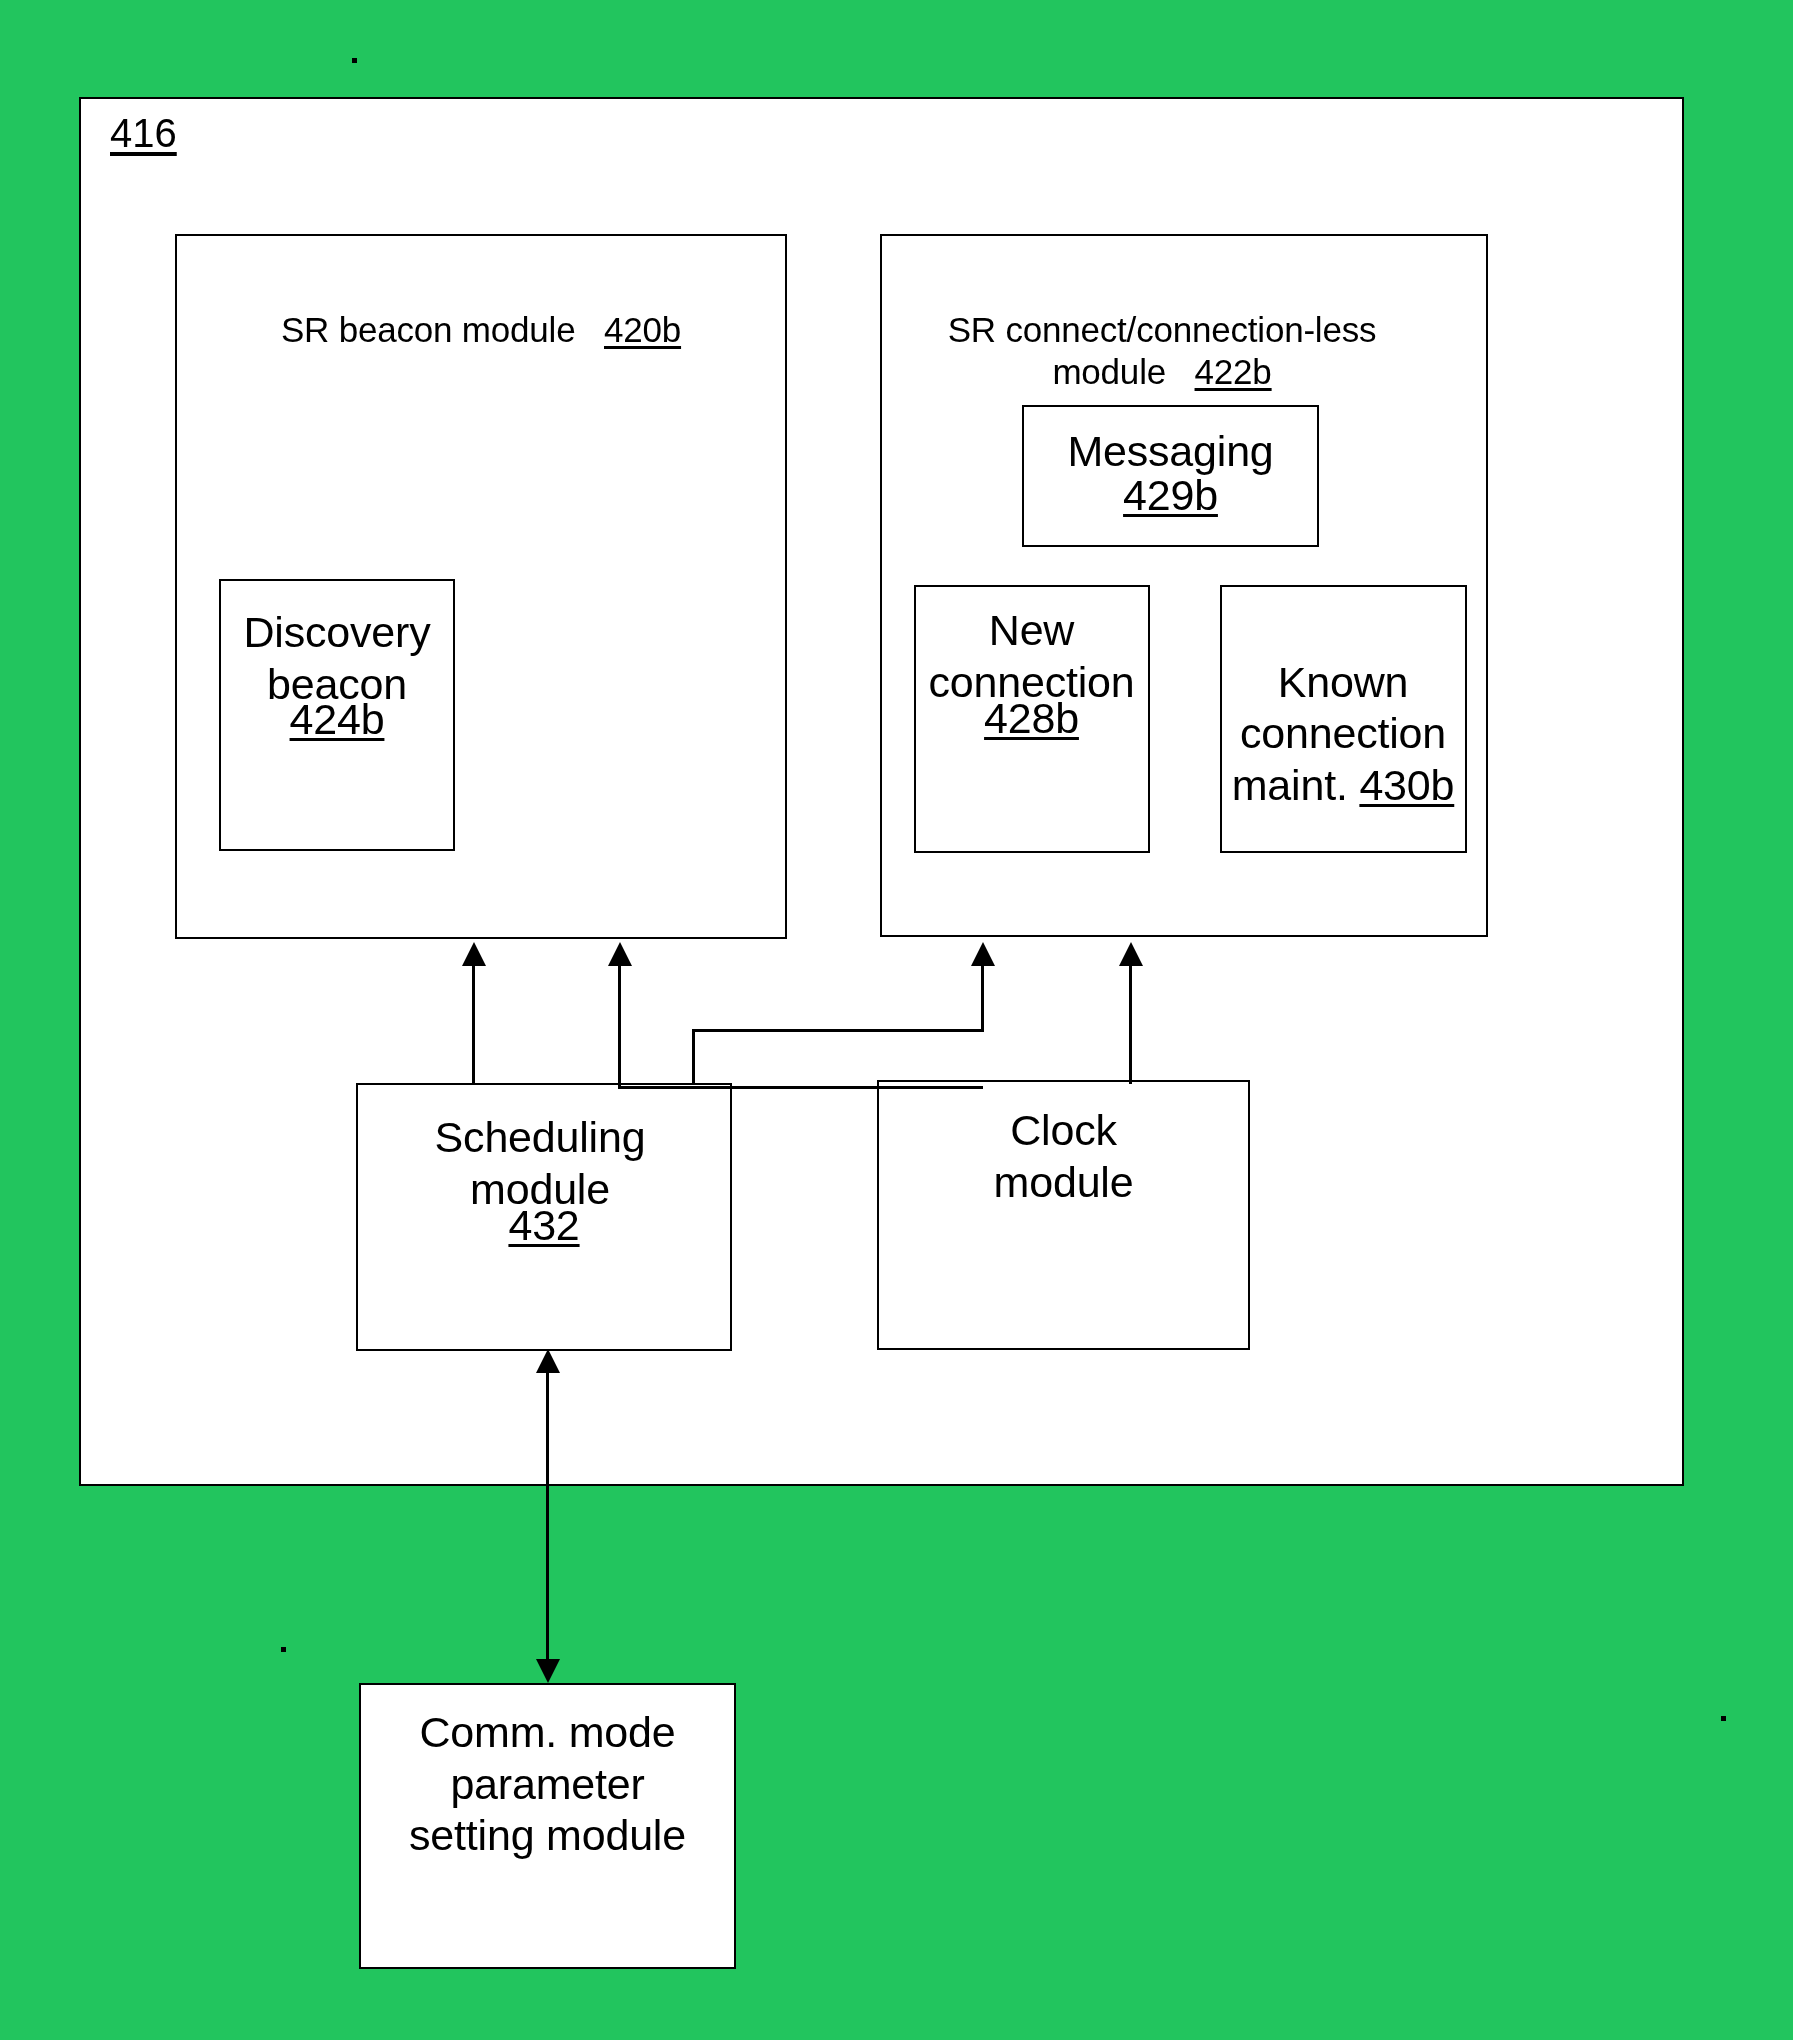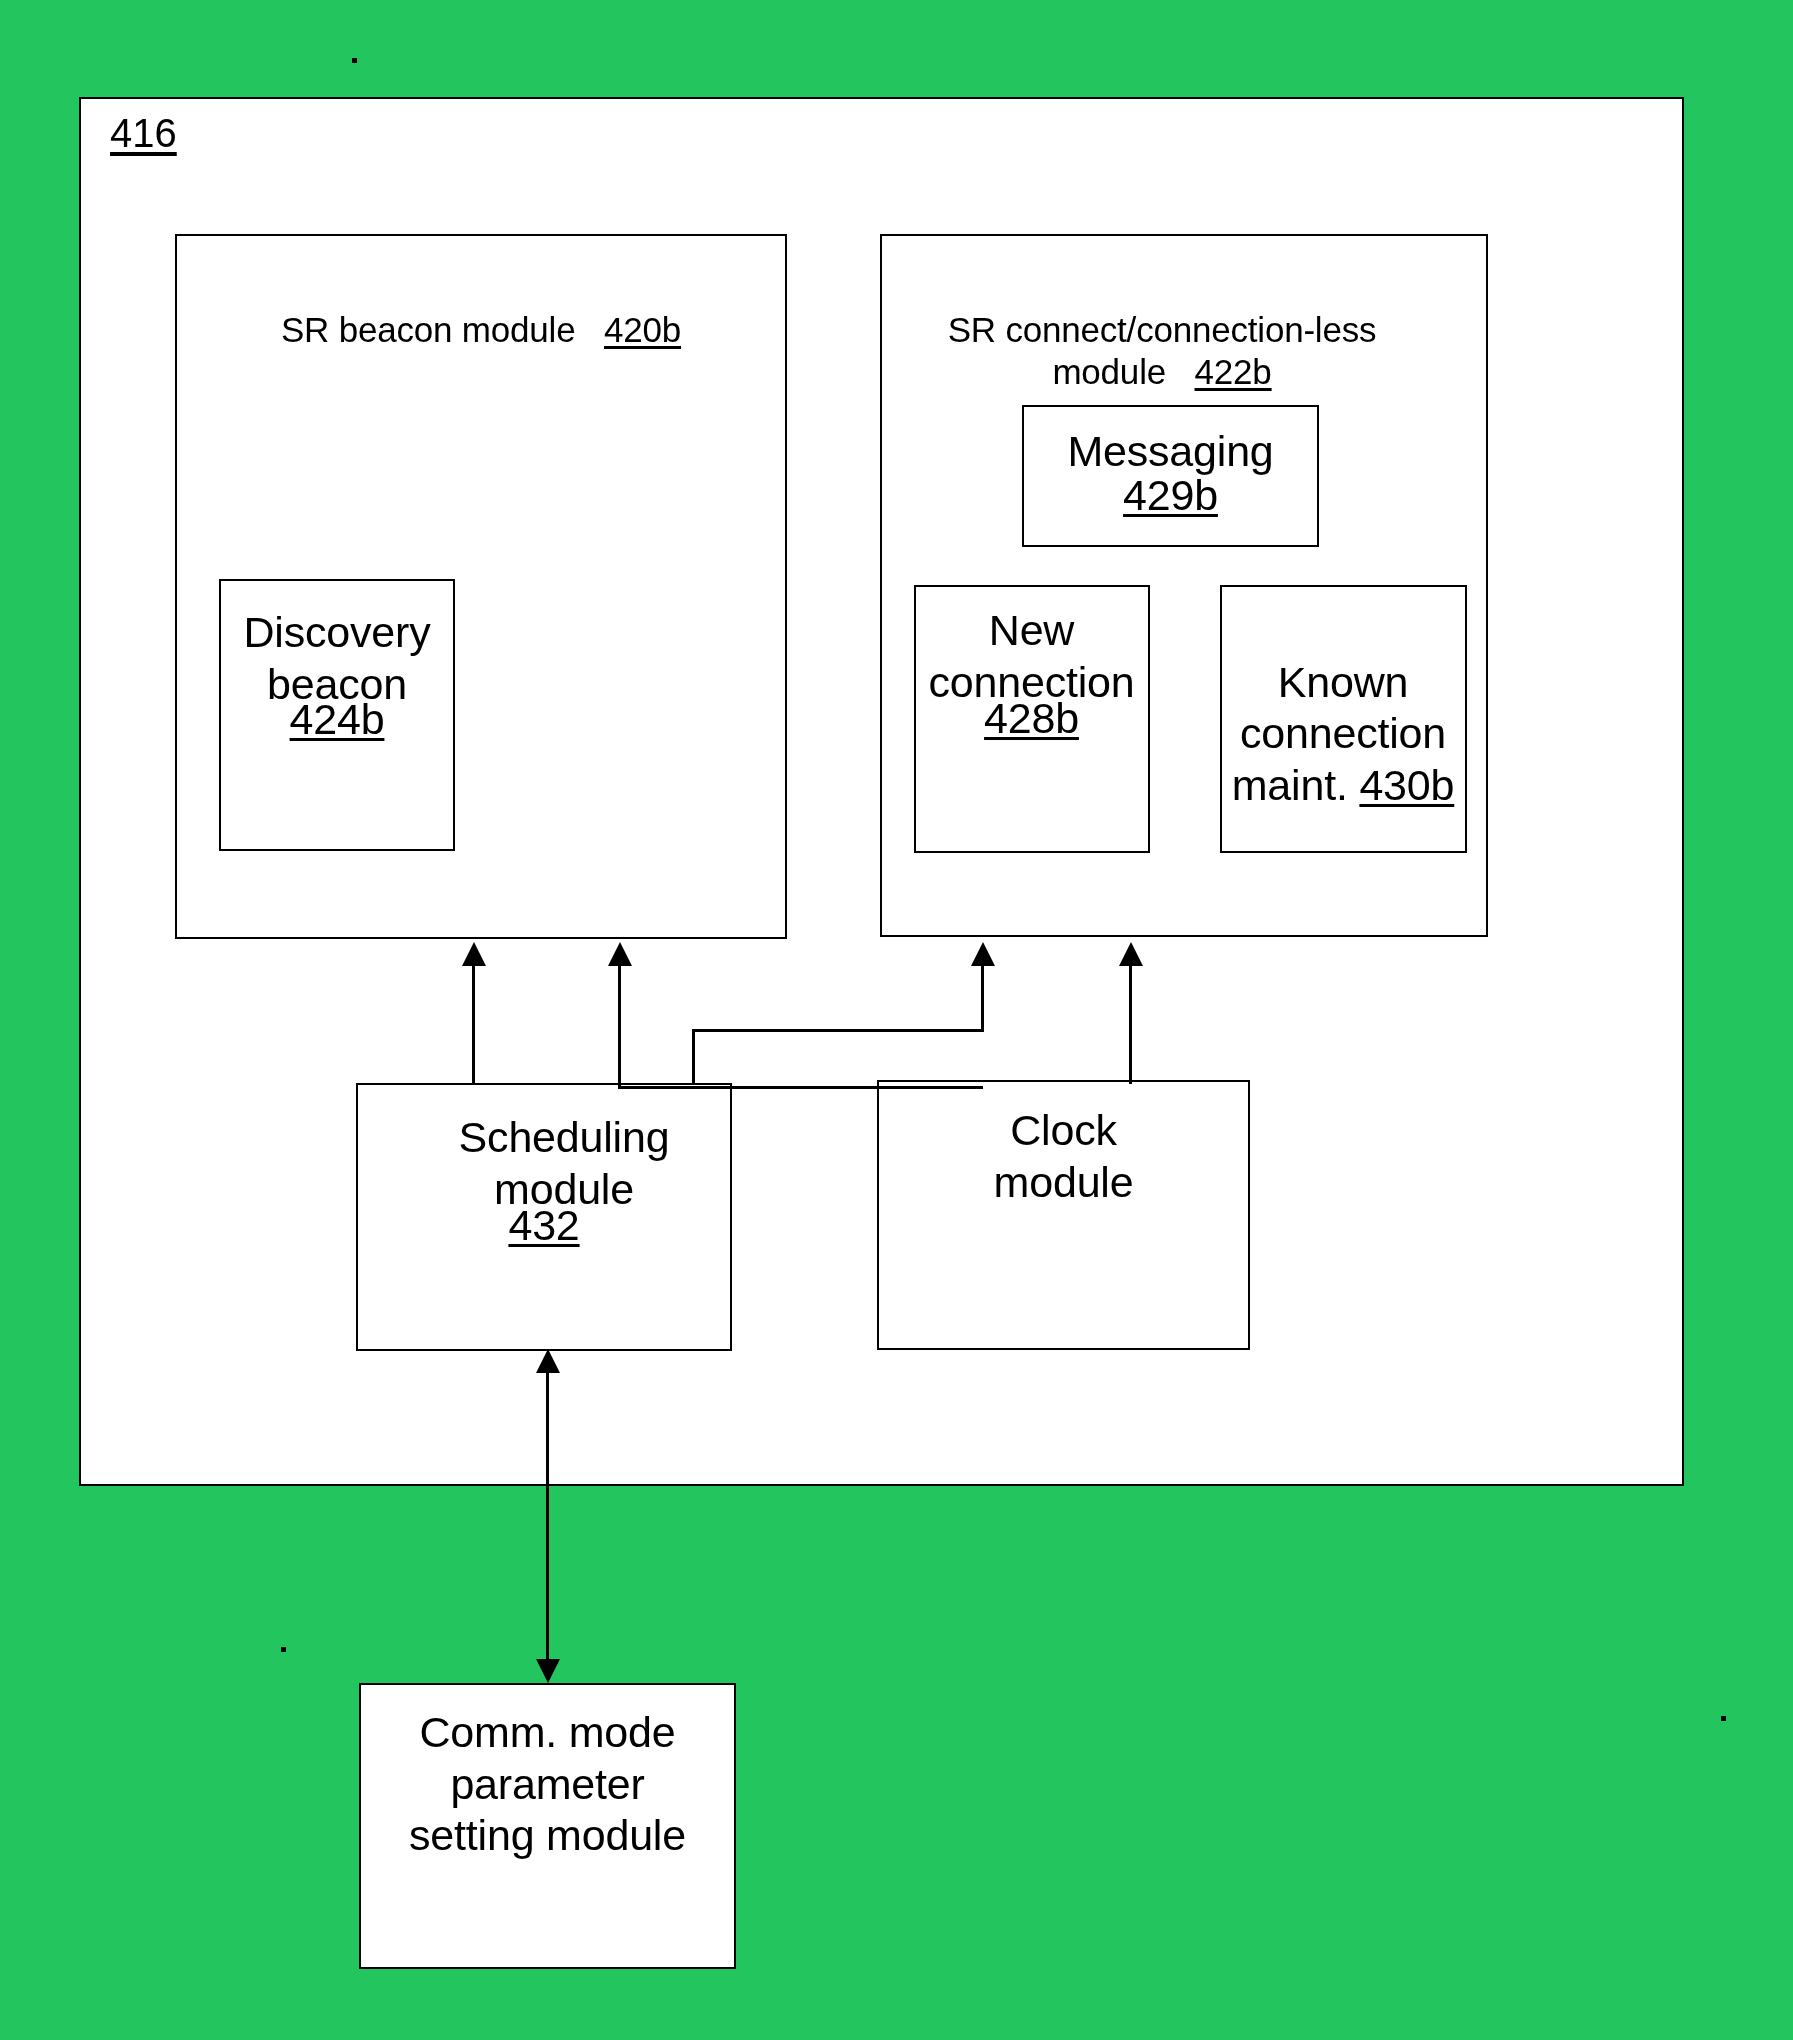--- a/index.html
+++ b/index.html
@@ -140,21 +140,21 @@
   <div class="box" style="left:1220px; top:585px; width:247px; height:268px;"></div>
 
   <div class="label inner" style="left:1208px; top:605px; width:270px;">
     <span>Known
 connection
 maint.</span> <span class="ref">430b</span>
   </div>
 
   <div class="box" style="left:356px; top:1083px; width:376px; height:268px;"></div>
 
-  <div class="label inner" style="left:368px; top:1112px; width:376px;padding-left:8px;">Scheduling
+  <div class="label inner" style="left:344px; top:1112px; width:376px;padding-left:8px;">Scheduling
 module</div>
 
   <div class="label inner ref" style="left:356px; top:1200px; width:376px;">432</div>
 
   <div class="box" style="left:877px; top:1080px; width:373px; height:270px;"></div>
 
   <div class="label inner" style="left:877px; top:1105px; width:373px;">Clock
 module</div>
 
 

